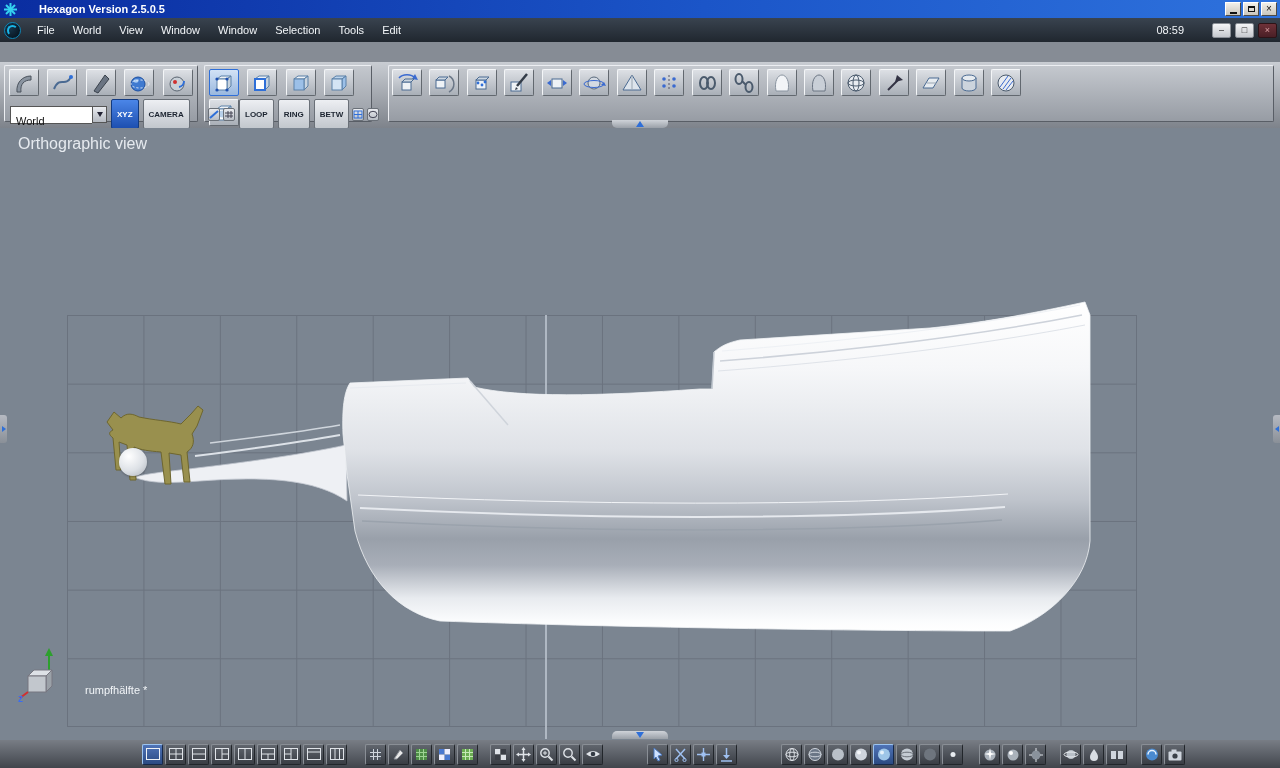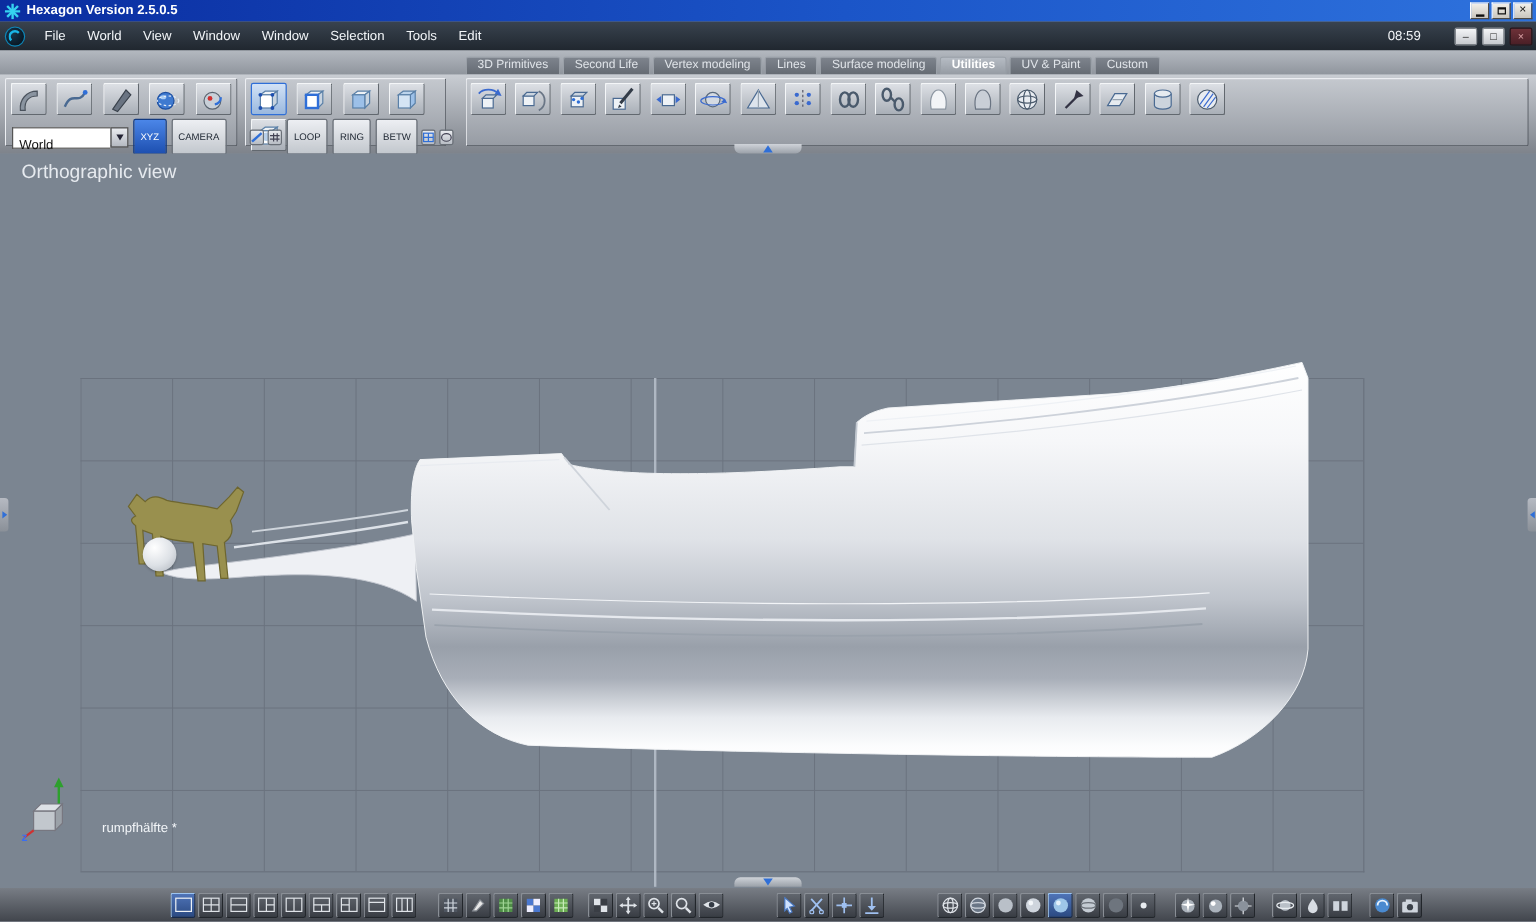--- a/index.html
+++ b/index.html
@@ -2,21 +2,21 @@
 <html><head>
 <meta charset="utf-8">
 <style>
 *{box-sizing:border-box;margin:0;padding:0}
 html,body{width:1280px;height:768px;overflow:hidden;font-family:"Liberation Sans",sans-serif;background:#868c95}
 .app{position:relative;width:1280px;height:768px;background:#868c95}
 
 
 .titlebar{position:absolute;top:0;left:0;right:0;height:18px;background:linear-gradient(90deg,#0a2da0 0%,#1b55c8 55%,#2e72dd 100%);display:flex;align-items:center;color:#fff}
 .title-icon{width:15px;height:14px;margin-left:3px;display:flex;align-items:center;justify-content:center}
-.title-text{font-size:11px;font-weight:bold;margin-left:4px;white-space:nowrap}
+.title-text{font-size:11px;font-weight:bold;margin-left:21px;white-space:nowrap}
 .tb-btns{margin-left:auto;display:flex;gap:2px;margin-right:3px}
 .tb-btn{width:16px;height:14px;background:linear-gradient(#f2f0ea,#c9c6be);border:1px solid #fff;border-right-color:#4e4a44;border-bottom-color:#4e4a44;display:flex;align-items:center;justify-content:center;font-size:10px;color:#111;line-height:1}
 .gl-min{width:7px;height:2px;background:#111;margin-top:7px}
 .gl-rest{width:7px;height:6px;border:1px solid #111;border-top-width:2px}
 
 
 .menubar{position:absolute;top:18px;left:0;right:0;height:24px;background:linear-gradient(#39434f,#20272f);display:flex;align-items:center;color:#f2f5f8}
 .menu-logo{width:17px;height:17px;border-radius:50%;margin:0 7px 0 4px;background:radial-gradient(circle at 35% 35%,#16364c,#050d16);border:1px solid #0d86b8;position:relative}
 .menu-logo::after{content:"";position:absolute;inset:2px;border:2px solid transparent;border-left-color:#19b6e8;border-top-color:#19b6e8;border-radius:50%}
 .menu-item{font-size:11px;padding:0 9px;cursor:default}
@@ -34,21 +34,21 @@
 .toolbar{position:absolute;top:62px;left:0;right:0;height:66px;background:linear-gradient(#c9cdd3,#7e838b)}
 .panel{position:absolute;top:3px;height:57px;background:linear-gradient(#c4c8ce,#979ca4);border:1px solid;border-color:#eceef2 #595e66 #595e66 #eceef2;border-radius:2px}
 .p1{left:4px;width:194px}.p2{left:204px;width:168px}.p3{left:388px;width:886px}
 .ico{width:30px;height:27px;display:inline-flex;align-items:center;justify-content:center;background:linear-gradient(#dde0e5,#a9afb7);border:1px solid;border-color:#f4f6f8 #62686f #62686f #f4f6f8;border-radius:2px;margin:3px 0 0 4px;vertical-align:top}
 .p3 .ico{margin-left:3px}
 .ico.active{background:linear-gradient(#d2e2f6,#9ab8de);border-color:#2f6fd8}
 .row2{position:absolute;left:0;right:0;top:33px;display:flex;align-items:center}
 .combo{display:flex;height:17px;margin-left:5px}
 .combo-val{width:82px;background:#fff;border:1px solid #555;border-right:none;font-size:11px;padding:8px 5px;color:#111}
 .combo-btn{width:15px;background:linear-gradient(#e9ebef,#b4b9c1);border:1px solid #555;display:flex;align-items:center;justify-content:center}
-.pill{height:30px;border-radius:2px;font-size:8px;font-weight:normal;display:inline-flex;align-items:center;justify-content:center;padding:0 5px;margin-left:4px;white-space:nowrap}
+.pill{height:30px;border-radius:2px;font-size:8px;font-weight:bold;display:inline-flex;align-items:center;justify-content:center;padding:0 5px;margin-left:4px;white-space:nowrap}
 .pill.blue{background:linear-gradient(#4b86e8,#1d4fb0);color:#fff;border:1px solid #123a80}
 .pill.lt{background:linear-gradient(#edeff3,#c2c7cd);color:#1c2430;border:1px solid #6a7078}
 .mini{width:14px;height:13px;margin-left:3px;background:linear-gradient(#e9ebef,#b8bdc5);border:1px solid #6a7078;border-radius:2px;display:flex;align-items:center;justify-content:center}
 .tri-dn{width:0;height:0;border-left:3px solid transparent;border-right:3px solid transparent;border-top:5px solid #223}
 .collapse{position:absolute;left:612px;width:56px;height:8px;background:linear-gradient(#cfd3d9,#9aa0a8);display:flex;align-items:center;justify-content:center;z-index:5}
 .collapse.top{top:120px;border-radius:0 0 5px 5px}
 .collapse.bottom{top:731px;border-radius:5px 5px 0 0}
 .tri-up-b{width:0;height:0;border-left:4px solid transparent;border-right:4px solid transparent;border-bottom:6px solid #2f6fd8}
 .tri-dn-b{width:0;height:0;border-left:4px solid transparent;border-right:4px solid transparent;border-top:6px solid #2f6fd8}
 
@@ -112,32 +112,20 @@
     <span class="menu-item">Window</span>
     <span class="menu-item">Selection</span>
     <span class="menu-item">Tools</span>
     <span class="menu-item">Edit</span>
     <span class="clock">08:59</span>
     <span class="mb-btn">–</span>
     <span class="mb-btn">□</span>
     <span class="mb-btn dark">×</span>
   </div>
 
-  <div class="tabbar">
-    <div class="tabs">
-      <span class="tab">3D Primitives</span>
-      <span class="tab">Second Life</span>
-      <span class="tab">Vertex modeling</span>
-      <span class="tab">Lines</span>
-      <span class="tab">Surface modeling</span>
-      <span class="tab active">Utilities</span>
-      <span class="tab">UV &amp; Paint</span>
-      <span class="tab">Custom</span>
-    </div>
-  </div>
 
   <div class="toolbar">
 
     <div class="panel p1">
       <span class="ico">
         <svg width="24" height="24">
             <path d="M5 21 C4 12 10 5 19 5 L19 9 C12 9 8 13 9 21 Z" fill="#8a94a0" stroke="#4a525c"></path>
           </svg>
         </span>
       <span class="ico">

